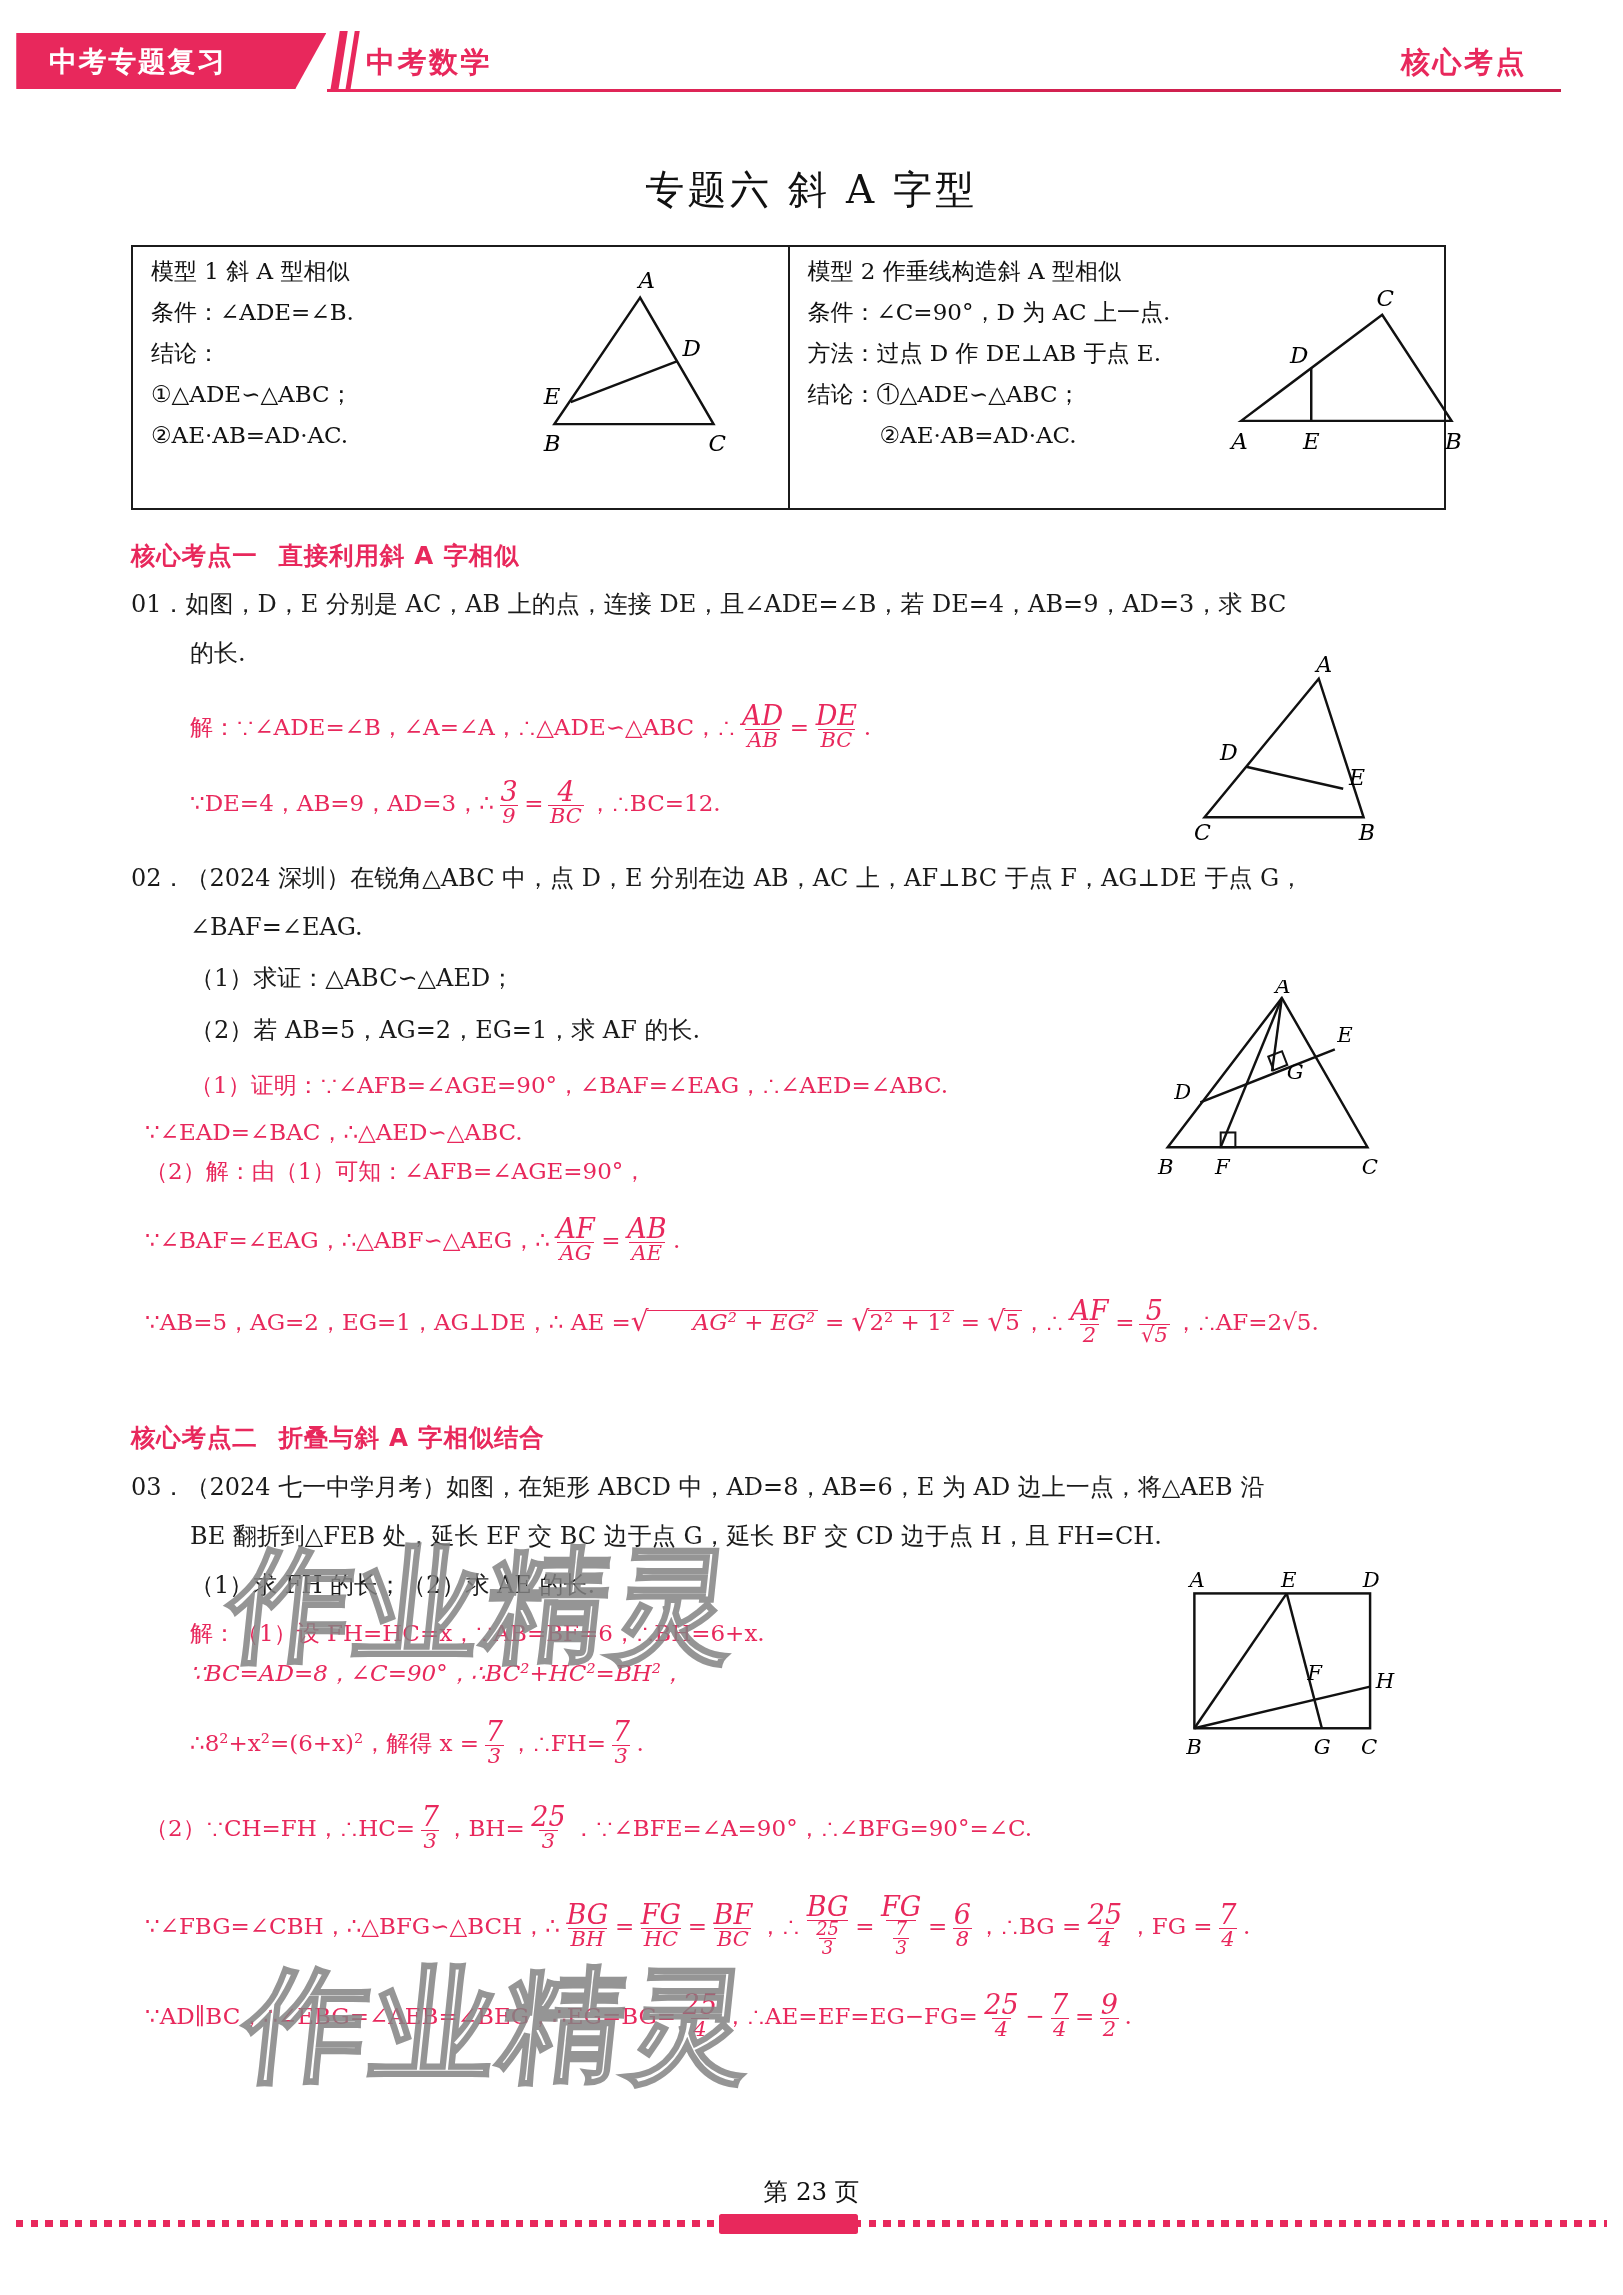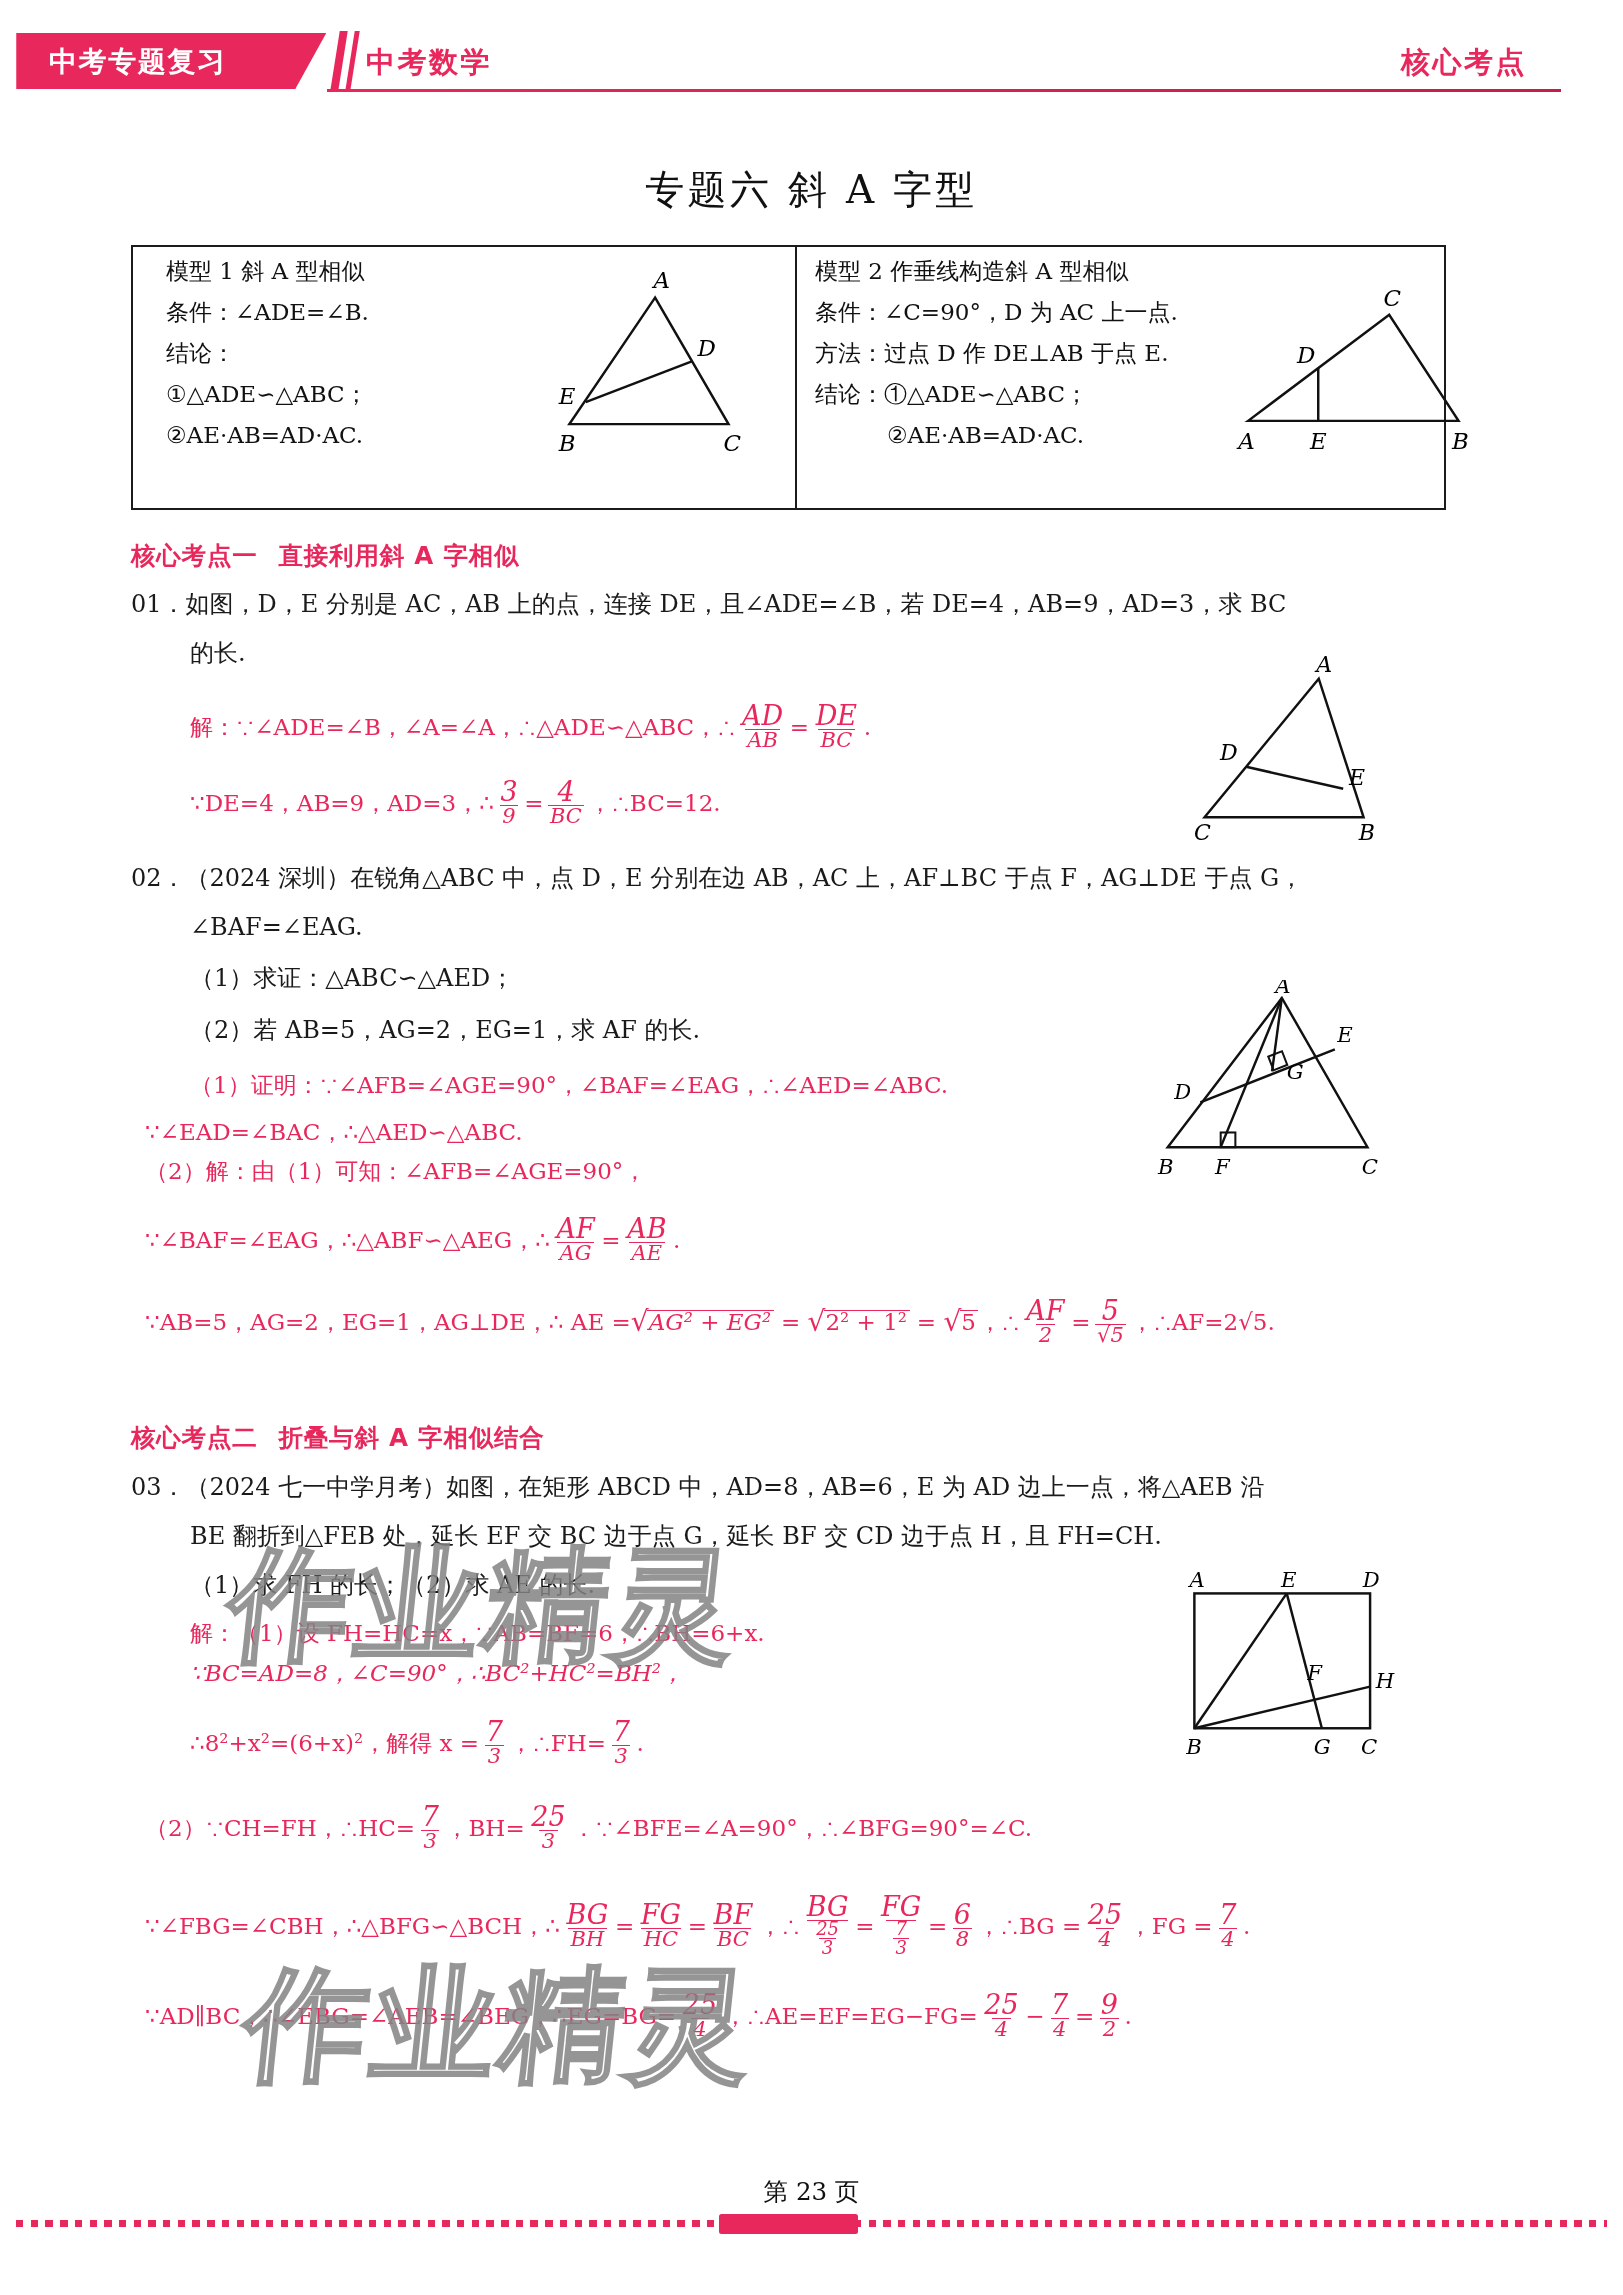--- a/index.html
+++ b/index.html
@@ -49,32 +49,32 @@
   
   .doc-title{
     position:absolute;left:0;top:163px;width:1623px;text-align:center;
     font-size:39px;font-weight:normal;color:#111;letter-spacing:3.3px;
     font-family:"DejaVu Serif","Liberation Serif",serif;
   }
 
   
   .model-table{
     position:absolute;left:131px;top:245px;width:1315px;height:265px;
-    border:2.5px solid #1b1b1b;display:flex;box-sizing:border-box;padding-left:15px;
+    border:2.5px solid #1b1b1b;display:flex;box-sizing:border-box;
   }
   .model-cell{
     position:relative;box-sizing:border-box;padding:13px 16.3px 6.5px 18px;
     flex:1 1 0;
   }
   .model-cell.left{border-right:2.5px solid #1b1b1b;}
   .model-line{
     font-size:23px;color:#111;line-height:1.0;margin-bottom:18px;
     white-space:nowrap;font-family:"DejaVu Serif","Liberation Serif",serif;
   }
-  .mi{font-style:italic;}
+  .mi{font-style:italic;margin-left:44px;}
   .fig{position:absolute;}
 
   
   .kaodian{
     position:absolute;color:#e8285c;font-size:24.5px;font-weight:bold;
     letter-spacing:0.8px;white-space:nowrap;
     font-family:"DejaVu Sans","Liberation Sans",sans-serif;
   }
   .kd-gap{display:inline-block;width:21px;}
 

